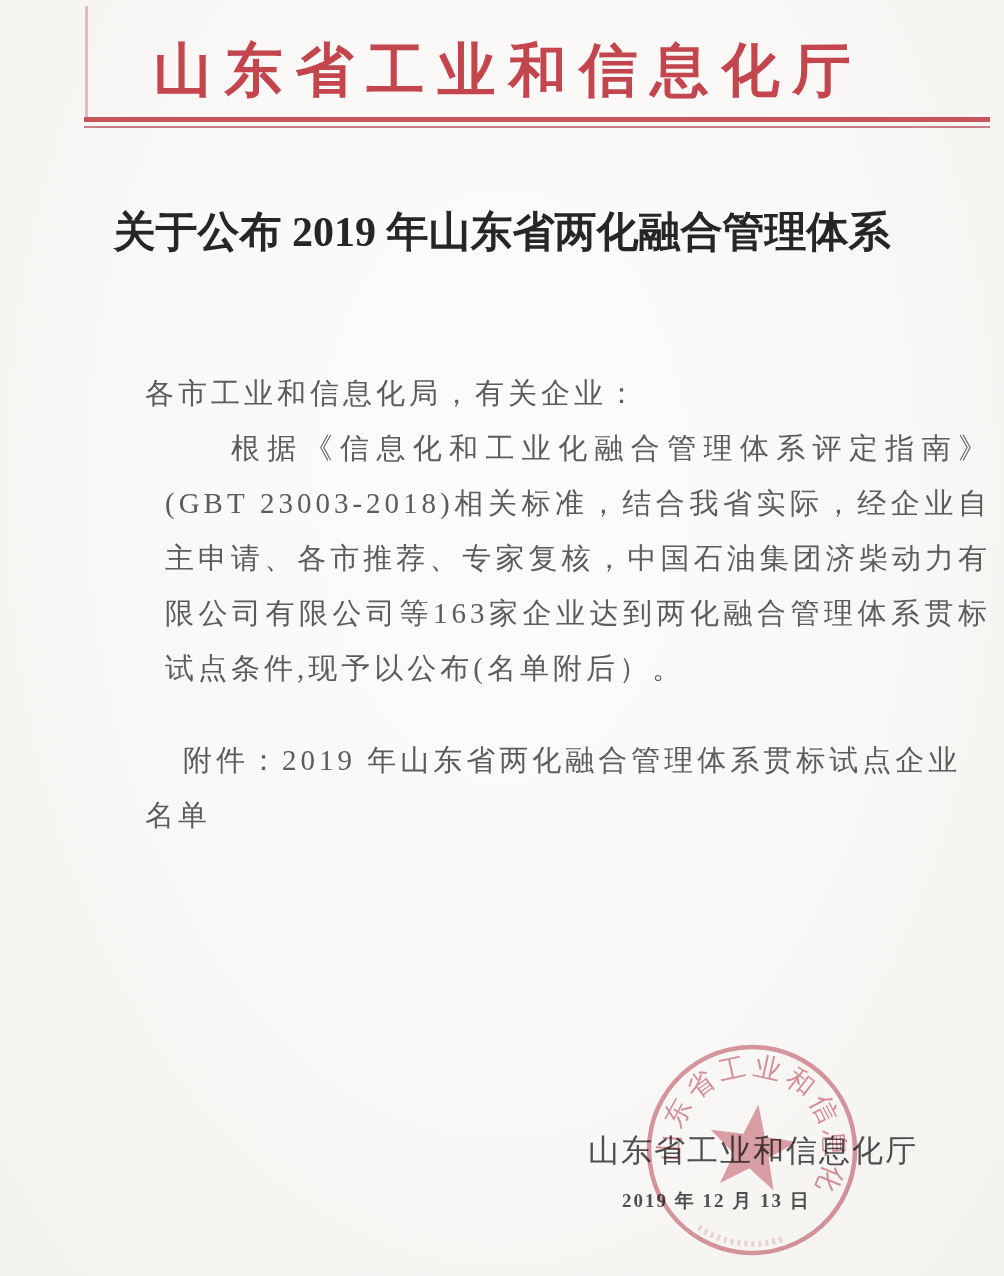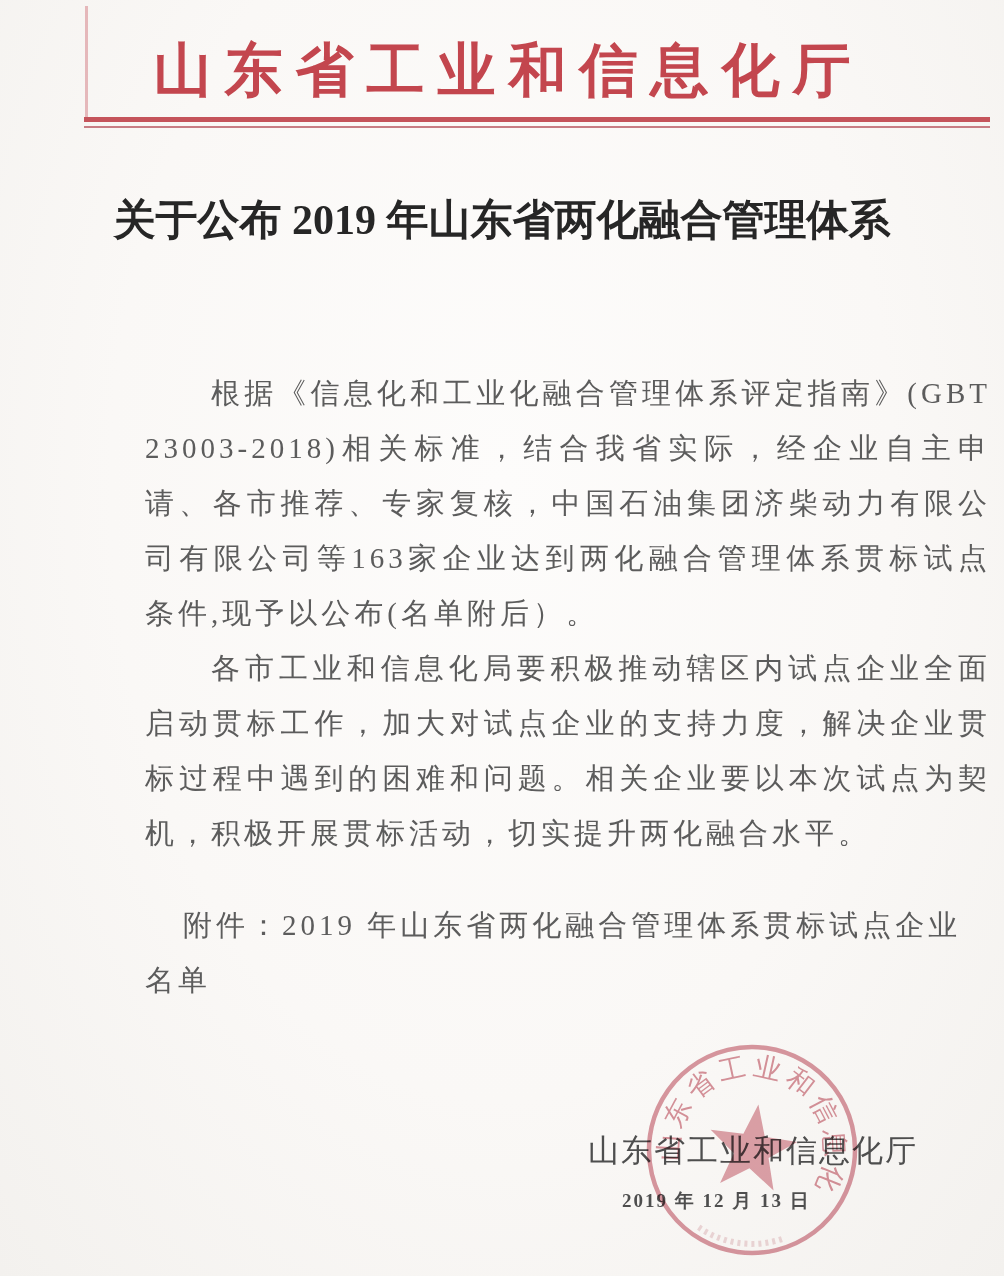--- a/index.html
+++ b/index.html
@@ -38,40 +38,40 @@
 
   .rule-wrap {
     position: absolute;
     left: 84px; right: 14px; top: 117px;
   }
   .rule-thick { height: 5px; background: #c5545b; }
   .rule-thin  { height: 2px; background: #c87d84; margin-top: 4px; }
 
   .doc-title {
     position: absolute;
-    left: 60px; right: 60px; top: 192px;
+    left: 60px; right: 60px; top: 204px;
     text-align: center;
     font-weight: 700;
     font-size: 42px;
     line-height: 56px;
     color: #262626;
   }
 
   .body-block {
     position: absolute;
     left: 145px; top: 366px;
     width: 846px;
     font-size: 29px;
     line-height: 55px;
     letter-spacing: 4px;
     color: #5c5c5c;
     text-align: justify;
   }
   .salutation { text-align: left; }
-  .para { text-indent: 66px; }
+  .para { text-indent: 66px; margin-left: 20px; }
   .attachment {
     margin-top: 37px;
     text-indent: 38px;
     text-align: left;
     font-family: Liberation Serif, serif;
   }
 
   .signer {
     position: absolute;
     left: 588px; top: 1130px;
@@ -110,22 +110,22 @@
   <div class="rule-wrap">
     <div class="rule-thick"></div>
     <div class="rule-thin"></div>
   </div>
 
   <div class="doc-title">
     <div>关于公布 2019 年山东省两化融合管理体系</div>
   </div>
 
   <div class="body-block">
+    <div class="salutation">各市工业和信息化局，有关企业：</div>
     <div class="para">根据《信息化和工业化融合管理体系评定指南》(GBT 23003-2018)相关标准，结合我省实际，经企业自主申请、各市推荐、专家复核，中国石油集团济柴动力有限公司有限公司等163家企业达到两化融合管理体系贯标试点条件,现予以公布(名单附后）。</div>
-    <div class="para">各市工业和信息化局要积极推动辖区内试点企业全面启动贯标工作，加大对试点企业的支持力度，解决企业贯标过程中遇到的困难和问题。相关企业要以本次试点为契机，积极开展贯标活动，切实提升两化融合水平。</div>
     <div class="attachment">附件：2019 年山东省两化融合管理体系贯标试点企业名单</div>
   </div>
 
   <div class="signer">山东省工业和信息化厅</div>
 
   <div class="date">2019 年 12 月 13 日</div>
 
   <svg class="seal" viewBox="-112 -112 224 224" xmlns="http://www.w3.org/2000/svg">
     <g transform="rotate(8)" opacity="0.82">
       <circle cx="0" cy="0" r="103" fill="none" stroke="#cb717e" stroke-width="4.5"></circle>

